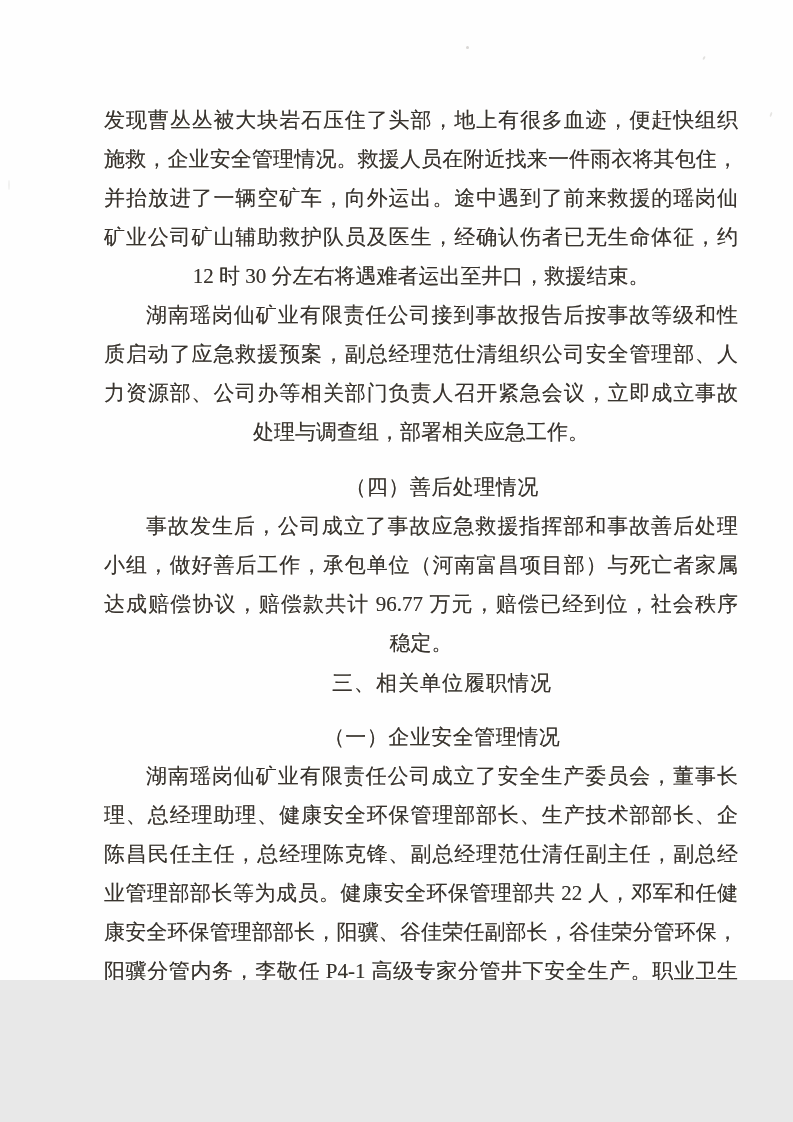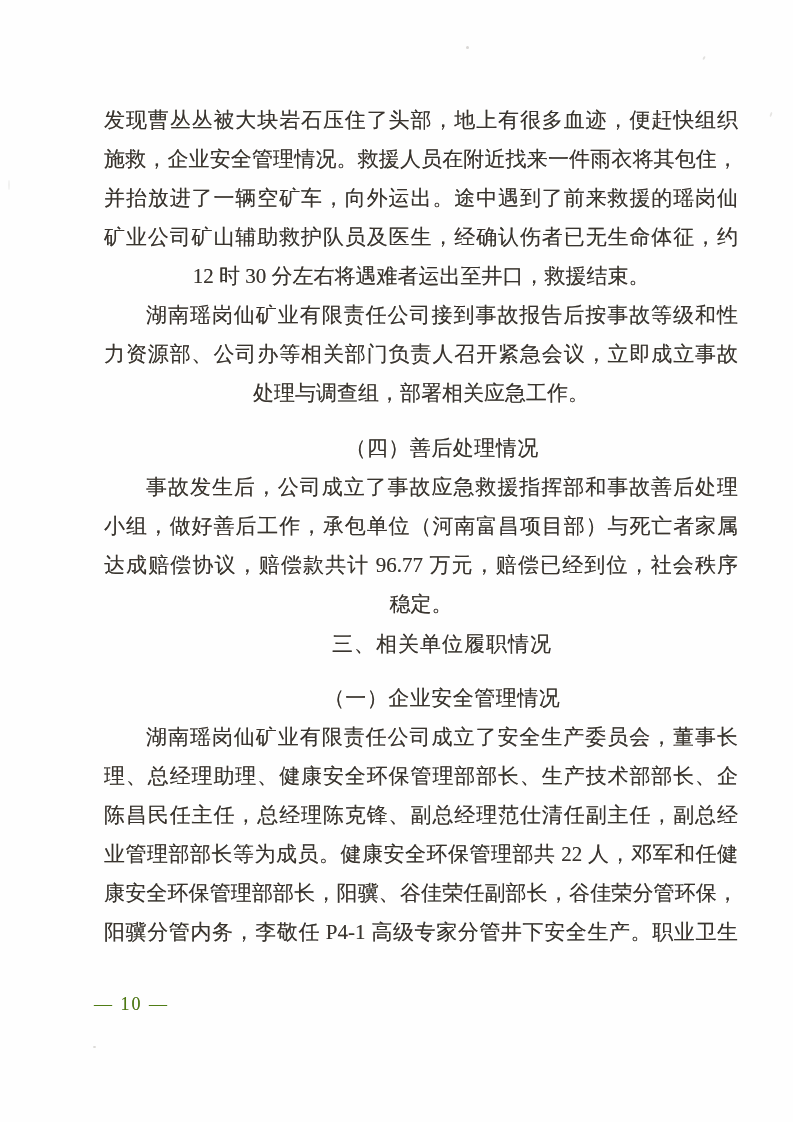--- a/index.html
+++ b/index.html
@@ -4,21 +4,21 @@
 <style>
   html, body {
     margin: 0;
     padding: 0;
     background: #e8e8e8;
     font-family: "Liberation Serif", "DejaVu Serif", serif;
   }
   .paper {
     position: relative;
     width: 793px;
-    height: 1122px;
+    height: 980px;
     margin: 0 auto;
     background: #fefefe;
     overflow: hidden;
     color: #39342e;
   }
   
   .speck {
     position: absolute;
     background: #b9b7b2;
     border-radius: 50%;
@@ -82,20 +82,21 @@
   <span class="speck s4"></span>
   <span class="speck s5"></span>
 
   <div class="doc-body">
       <div class="line body just">发现曹丛丛被大块岩石压住了头部，地上有很多血迹，便赶快组织</div>
       <div class="line body just">施救，企业安全管理情况。救援人员在附近找来一件雨衣将其包住，</div>
       <div class="line body just">并抬放进了一辆空矿车，向外运出。途中遇到了前来救援的瑶岗仙</div>
       <div class="line body just">矿业公司矿山辅助救护队员及医生，经确认伤者已无生命体征，约</div>
       <div class="line body">12 时 30 分左右将遇难者运出至井口，救援结束。</div>
       <div class="line body just indent">湖南瑶岗仙矿业有限责任公司接到事故报告后按事故等级和性</div>
+      <div class="line body just">质启动了应急救援预案，副总经理范仕清组织公司安全管理部、人</div>
       <div class="line body just">力资源部、公司办等相关部门负责人召开紧急会议，立即成立事故</div>
       <div class="line body">处理与调查组，部署相关应急工作。</div>
       <div class="line subheading indent">（四）善后处理情况</div>
       <div class="line body just indent">事故发生后，公司成立了事故应急救援指挥部和事故善后处理</div>
       <div class="line body just">小组，做好善后工作，承包单位（河南富昌项目部）与死亡者家属</div>
       <div class="line body just">达成赔偿协议，赔偿款共计 96.77 万元，赔偿已经到位，社会秩序</div>
       <div class="line body">稳定。</div>
       <div class="line heading indent">三、相关单位履职情况</div>
       <div class="line subheading indent">（一）企业安全管理情况</div>
       <div class="line body just indent">湖南瑶岗仙矿业有限责任公司成立了安全生产委员会，董事长</div>

